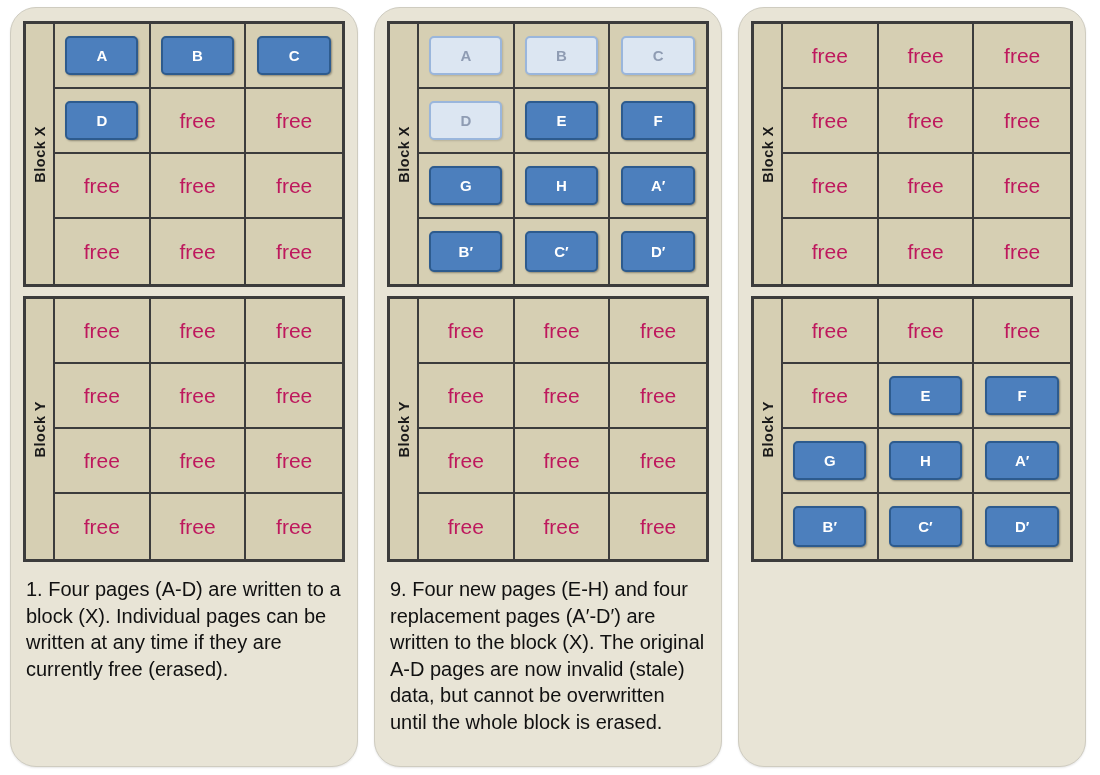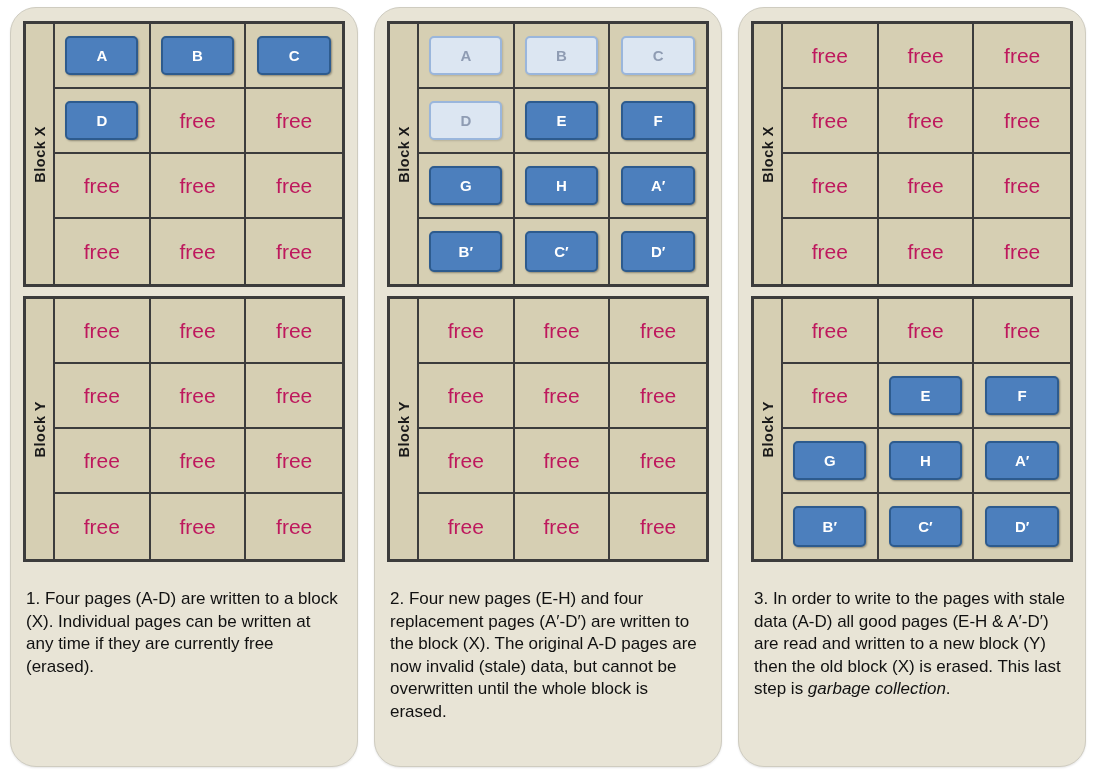--- a/index.html
+++ b/index.html
@@ -86,23 +86,23 @@
     color: var(--page-text, #ffffff);
     box-shadow: 1px 1px 2px rgba(0,0,0,0.35);
   }
   .page-box.stale {
     background: var(--stale-fill, #dce6f2);
     border: 2px solid var(--stale-border, #9ab6dc);
     color: var(--stale-text, #8f9cb3);
     box-shadow: 1px 1px 2px rgba(0,0,0,0.15);
   }
   .caption {
-    margin-top: 17px;
+    margin-top: 5px;
     padding: 0 3px;
-    font-size: 17px;
+    font-size: 20px;
     line-height: 1.33;
     color: #111111;
   }
   .caption em { font-style: italic; }
 </style>
 </head>
 <body>
 
 <div class="page">
 
@@ -276,21 +276,21 @@
             <span class="free-text">free</span>
           </div>
           <div class="cell">
             <span class="free-text">free</span>
           </div>
           <div class="cell">
             <span class="free-text">free</span>
           </div>
         </div>
       </div>
-    <p class="caption"><span>2. Four new pages (E-H) and four replacement pages (A′-D′) are written to the block (X). The original A-D pages are now invalid (stale) data, but cannot be overwritten until the whole block is erased.</span></p>
+    <p class="caption"><span>9. Four new pages (E-H) and four replacement pages (A′-D′) are written to the block (X). The original A-D pages are now invalid (stale) data, but cannot be overwritten until the whole block is erased.</span></p>
   </section>
 
   <section class="panel">
     <div class="block-table">
         <div class="block-label">
           <span>Block X</span>
         </div>
         <div class="grid">
           <div class="cell">
             <span class="free-text">free</span>
@@ -366,16 +366,15 @@
             <div class="page-box written">B′</div>
           </div>
           <div class="cell">
             <div class="page-box written">C′</div>
           </div>
           <div class="cell">
             <div class="page-box written">D′</div>
           </div>
         </div>
       </div>
-    <p class="caption"><span>3. In order to write to the pages with stale data (A-D) all good pages (E-H &amp; A′-D′) are read and written to a new block (Y) then the old block (X) is erased. This last step is </span><em>garbage collection</em><span>.</span></p>
   </section>
 
 </div>
 
 </body></html>

